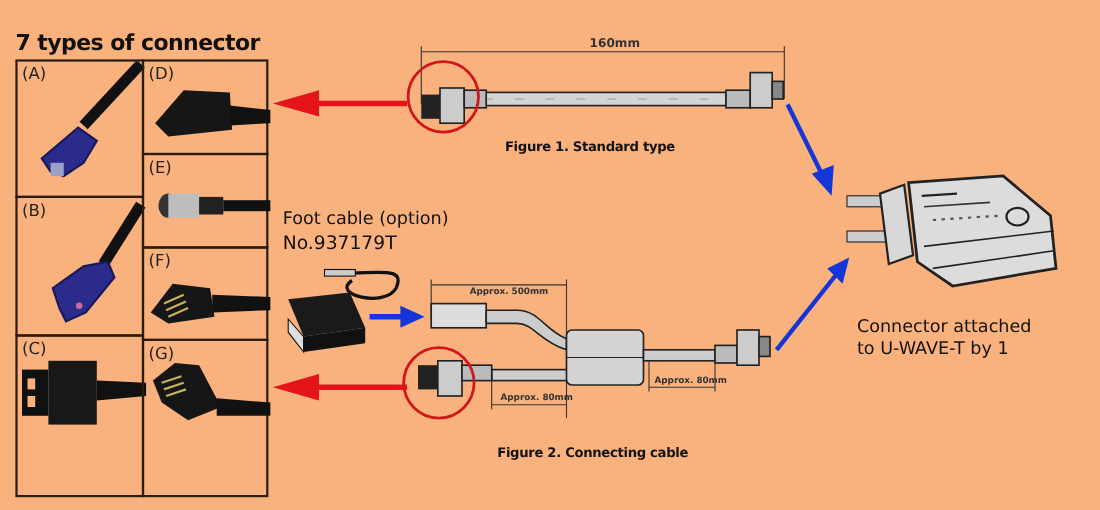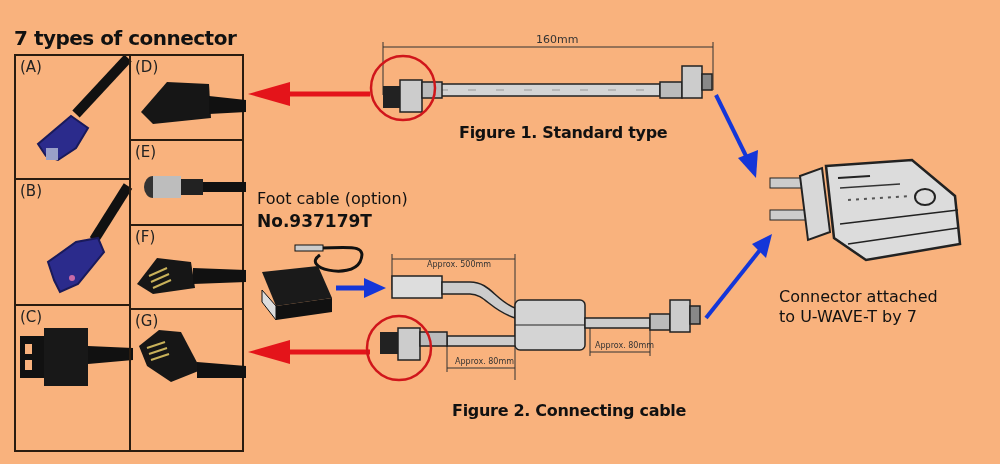--- a/index.html
+++ b/index.html
@@ -2,23 +2,23 @@
 <html><head>
 <meta charset="utf-8">
 <style>
   html, body { margin:0; padding:0; }
   body { width:1000px; height:464px; background:#f9b27d; position:relative; overflow:hidden; font-family:"DejaVu Sans", sans-serif; color:#111; }
   .abs { position:absolute; }
   .title { left:14px; top:26px; font-size:20px; font-weight:bold; letter-spacing:-0.5px; }
   .grid { left:14px; top:54px; width:230px; height:398px; }
   .cell { position:absolute; border:2px solid #2a1c10; box-sizing:border-box; }
   .cell-label { position:absolute; left:4px; top:2px; font-size:15px; color:#222; }
-  .fig-cap { font-size:16px; font-weight:bold; line-height:22px; letter-spacing:-0.3px; }
+  .fig-cap { font-size:12px; font-weight:bold; line-height:22px; letter-spacing:-0.3px; }
   .note { font-size:16px; line-height:20px; }
-  .dim { font-size:8px; color:#333; }
+  .dim { font-size:8px; color:#333;font-weight:bold; }
   svg { position:absolute; left:0; top:0; }
 </style>
 </head>
 <body>
 
 <div class="abs title">7 types of connector</div>
 
 <div class="abs grid">
   <div class="cell" style="left:0;top:0;width:117px;height:126px;">
     <span class="cell-label">(A)</span>
@@ -178,26 +178,26 @@
     <ellipse cx="925" cy="197" rx="10" ry="8" fill="none" stroke="#222" stroke-width="2"></ellipse>
   </g>
 </svg>
 
 <div class="abs dim" style="left:536px;top:33px;font-size:11px;">160mm</div>
 <div class="abs fig-cap" style="left:459px;top:122px;">
   <div>Figure 1. Standard type</div>
 </div>
 
 <div class="abs note" style="left:257px;top:189px;">Foot cable (option)</div>
-<div class="abs" style="left:257px;top:211px;font-size:17px;font-weight:bold;">No.937179T</div>
+<div class="abs" style="left:257px;top:211px;font-size:17px;font-weight:normal;">No.937179T</div>
 
 <div class="abs dim" style="left:427px;top:260px;">Approx. 500mm</div>
 <div class="abs dim" style="left:455px;top:357px;">Approx. 80mm</div>
 <div class="abs dim" style="left:595px;top:341px;">Approx. 80mm</div>
 
 <div class="abs fig-cap" style="left:452px;top:400px;">
   <div>Figure 2. Connecting cable</div>
 </div>
 
 <div class="abs note" style="left:779px;top:287px;">
   <div>Connector attached</div>
-  <div>to U-WAVE-T by 7</div>
+  <div>to U-WAVE-T by 1</div>
 </div>
 
 </body></html>

